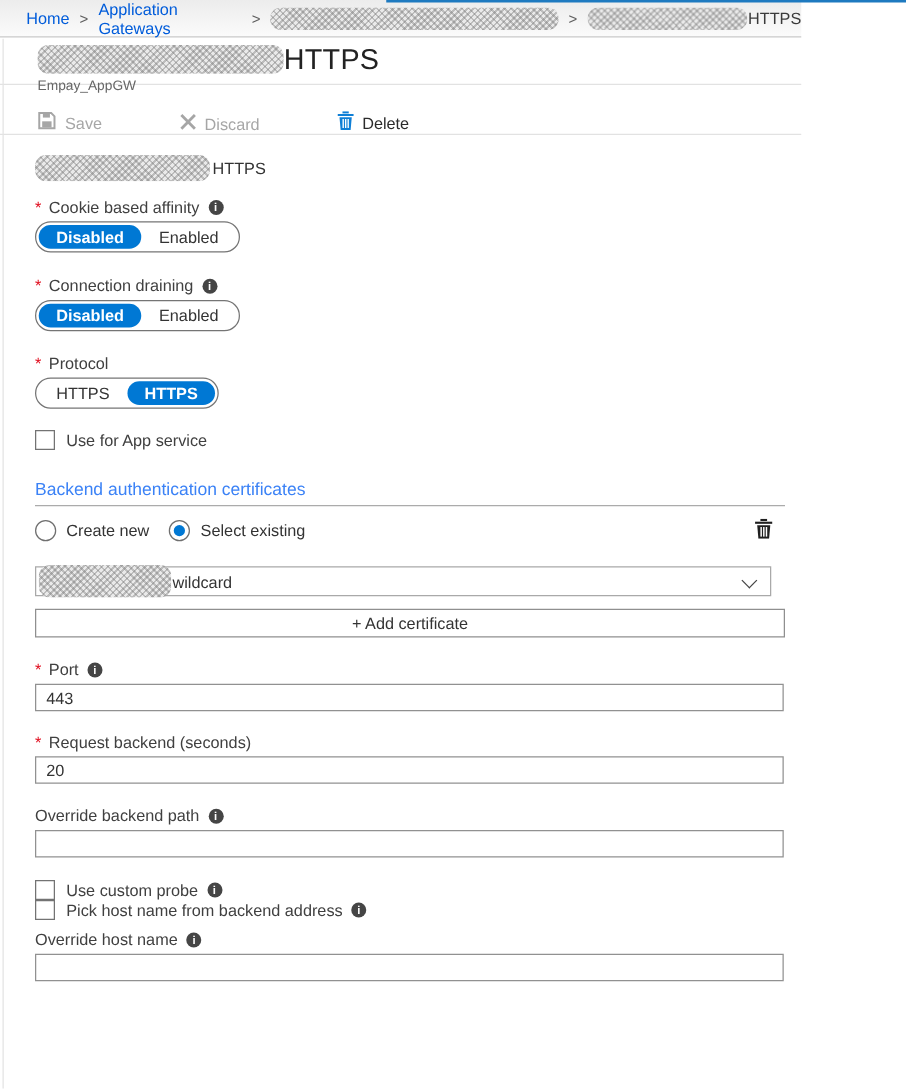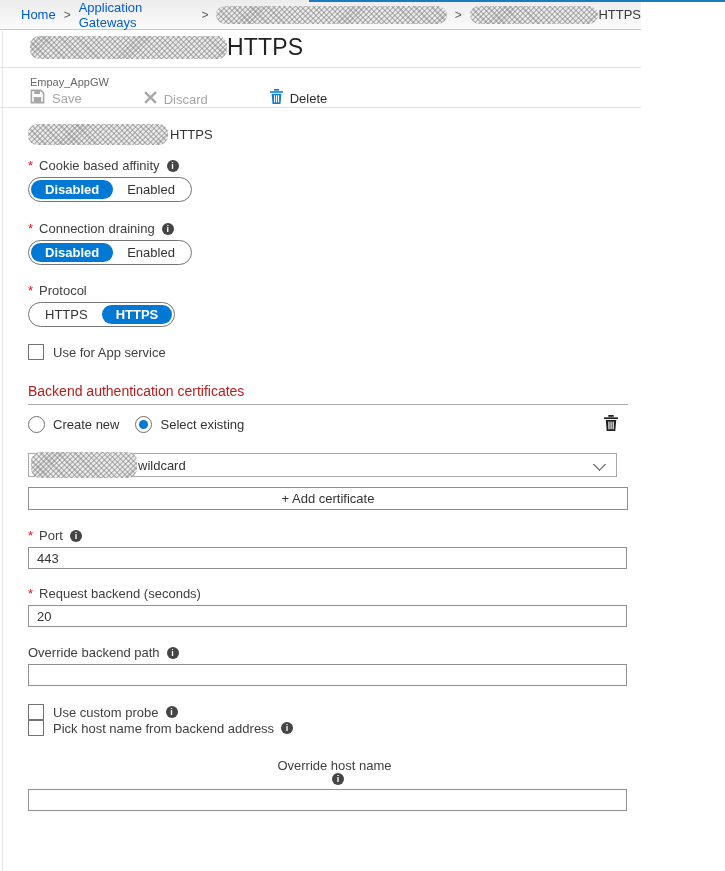--- a/index.html
+++ b/index.html
@@ -21,21 +21,21 @@
   .crumb-sep{color:#5f5f5f;margin:0 8px;font-size:12px;}
   .r-crumb1{width:251px;height:18px;}
   .r-crumb2{width:140px;height:18px;}
   .crumb-last{color:#3a3a3a;}
 
   
   .hdr{padding:4px 0 0 30px;height:33px;border-bottom:1px solid #e2e2e2;}
   .hdr-title-row{display:flex;align-items:center;}
   .r-title{width:197px;height:23px;}
   .hdr-title{font-size:23px;color:#222;letter-spacing:.2px;}
-  .hdr-sub{font-size:11px;color:#666;margin-top:15px;}
+  .hdr-sub{font-size:11px;color:#666;margin-top:2px;}
 
   
   .tbar{height:40px;display:flex;align-items:flex-end;padding-left:30px;border-bottom:1px solid #e2e2e2;box-sizing:border-box;gap:30px;}
   .tbtn{display:flex;align-items:center;gap:7px;font-size:13px;margin-right:32px;cursor:pointer;background:none;border:none;padding:0;font-family:inherit;}
   .tbtn.disabled{color:#a6a6a6;cursor:default;}
   .tbtn.enabled{color:#2b2b2b;}
 
   
   .content{padding:11px 0 0 28px;}
   .lbl{display:flex;align-items:center;font-size:13px;color:#404040;}
@@ -45,21 +45,21 @@
   .val-row{display:flex;align-items:center;font-size:13px;color:#333;}
   .r-name{width:140px;height:21px;margin-right:2px;}
 
   .toggle{display:inline-flex;align-items:center;border:1px solid #757575;border-radius:13px;padding:2px;background:#fff;}
   .topt{font-size:13px;color:#333;padding:2px 14px;border-radius:11px;cursor:pointer;white-space:nowrap;}
   .topt.sel{background:#0078d4;color:#fff;font-weight:bold;}
 
   .cbx-row{display:flex;align-items:center;font-size:13px;color:#404040;}
   .cbx{width:16px;height:16px;border:1px solid #737373;background:#fff;margin-right:9px;display:inline-block;box-sizing:border-box;cursor:pointer;}
 
-  .sect-title{font-size:14px;color:#b91c1c;}
+  .sect-title{font-size:14px;color:#3b82f6;}
   .sect-rule{width:600px;height:1px;background:#ababab;margin-top:5px;}
 
   .radio-row{display:flex;align-items:center;width:600px;font-size:13px;color:#333;}
   .radio{width:17px;height:17px;border:1px solid #6f6f6f;border-radius:50%;background:#fff;margin-right:8px;
     display:inline-flex;align-items:center;justify-content:center;box-sizing:border-box;cursor:pointer;}
   .radio .dot{width:9px;height:9px;border-radius:50%;background:#0078d4;}
   .radio-item{display:flex;align-items:center;margin-right:16px;cursor:pointer;}
   .trash-btn{margin-left:auto;margin-right:10px;cursor:pointer;background:none;border:none;padding:0;}
 
   .dd{width:589px;height:24px;border:1px solid #a9a9a9;box-sizing:border-box;display:flex;align-items:center;
@@ -68,21 +68,21 @@
   .dd-chev{position:absolute;right:12px;top:6px;width:8px;height:8px;border-right:1.5px solid #444;border-bottom:1.5px solid #444;transform:rotate(45deg);}
 
   .addbtn{width:600px;height:23px;border:1px solid #8f8f8f;background:#fff;font-size:13px;color:#333;
     font-family:inherit;cursor:pointer;display:block;}
 
   .input{width:599px;height:22px;box-sizing:border-box;border:1px solid #919191;font-size:13px;color:#333;
     padding:0 8px;font-family:inherit;background:#fff;display:block;}
 
   .mt4{margin-top:4px;}.mt5{margin-top:5px;}.mt10{margin-top:10px;}.mt13{margin-top:13px;}
   .mt17{margin-top:17px;}.mt18{margin-top:18px;}.mt19{margin-top:19px;}.mt20{}
-  .mt22{margin-top:22px;flex-direction:column;}.mt23{margin-top:23px;}
+  .mt22{margin-top:8px;}.mt23{margin-top:23px;}
 </style>
 </head>
 <body>
 
 <div class="page">
   <div class="topline"></div>
   <div class="leftline"></div>
 
   <div class="crumbbar">
     <span class="crumb-link">Home</span>

